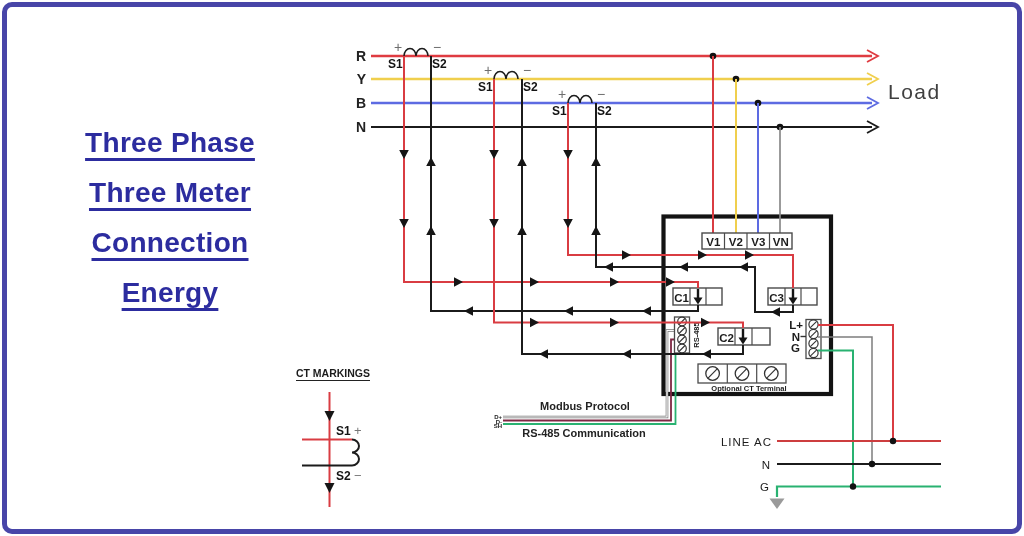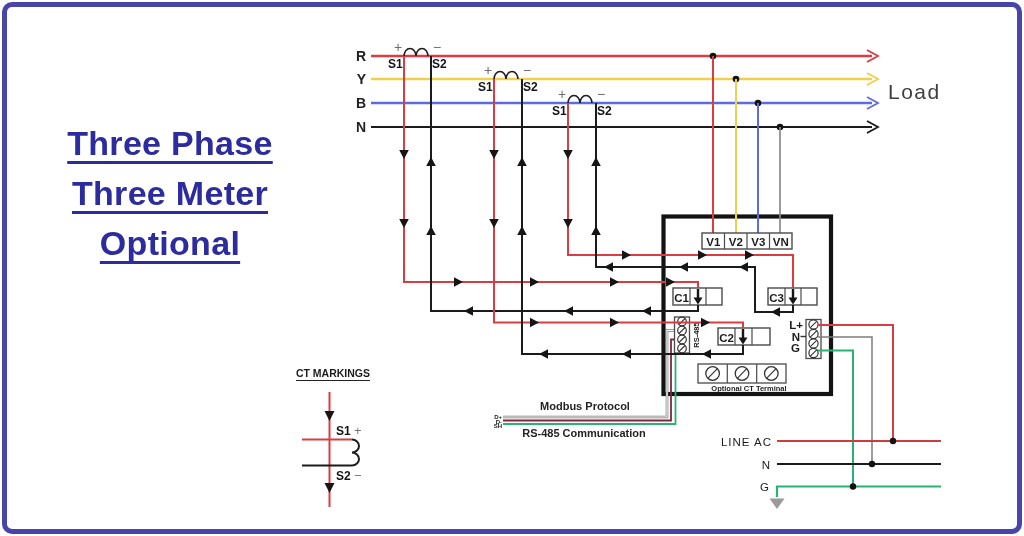--- a/index.html
+++ b/index.html
@@ -1,19 +1,19 @@
 <!DOCTYPE html>
 <html><head>
 <meta charset="utf-8">
 <style>
   html,body{margin:0;padding:0;}
   #page{position:relative;width:1024px;height:536px;background:#ffffff;overflow:hidden;box-sizing:border-box;}
   #frame{position:absolute;left:2px;top:2px;right:2px;bottom:2px;border:5px solid #4845a8;border-radius:10px;pointer-events:none;}
   #diagram{position:absolute;left:0;top:0;}
-  #title{position:absolute;left:26px;top:118px;width:288px;text-align:center;color:#2c2c9f;font-family:"Liberation Sans",sans-serif;font-weight:bold;font-size:34px;line-height:50px;letter-spacing:0.3px;}
+  #title{position:absolute;left:26px;top:118px;width:288px;text-align:center;color:#2c2c9f;font-family:"Liberation Sans",sans-serif;font-weight:bold;font-size:28px;line-height:50px;letter-spacing:0.3px;}
   #title .tline{display:block;text-decoration:underline;text-decoration-thickness:3px;text-underline-offset:6px;text-decoration-skip-ink:none;}
   svg text{font-family:"Liberation Sans",sans-serif;}
 </style>
 </head>
 <body>
 
 <div id="page">
   <svg id="diagram" width="1024" height="536" viewBox="0 0 1024 536">
 
     <rect x="663.5" y="216.5" width="167.5" height="177.5" fill="#ffffff" stroke="#131313" stroke-width="4.2"></rect>
@@ -216,17 +216,18 @@
       <line x1="302" y1="465.5" x2="352" y2="465.5" stroke="#1b1b1b" stroke-width="2.2"></line>
       <text x="336" y="479.5" font-size="12" font-weight="bold" fill="#141414">S2</text>
       <text x="354" y="479.5" font-size="13" fill="#777">−</text>
       <path d="M324.5,483 L334.5,483 L329.5,493 Z" fill="#161616"></path>
     </g>
   </svg>
 
   <div id="title">
     <span class="tline">Three Phase</span>
     <span class="tline">Three Meter</span>
-    <span class="tline">Optional</span>
+    <span class="tline">Connection</span>
+    <span class="tline">Energy</span>
   </div>
 
   <div id="frame"></div>
 </div>
 
 </body></html>

